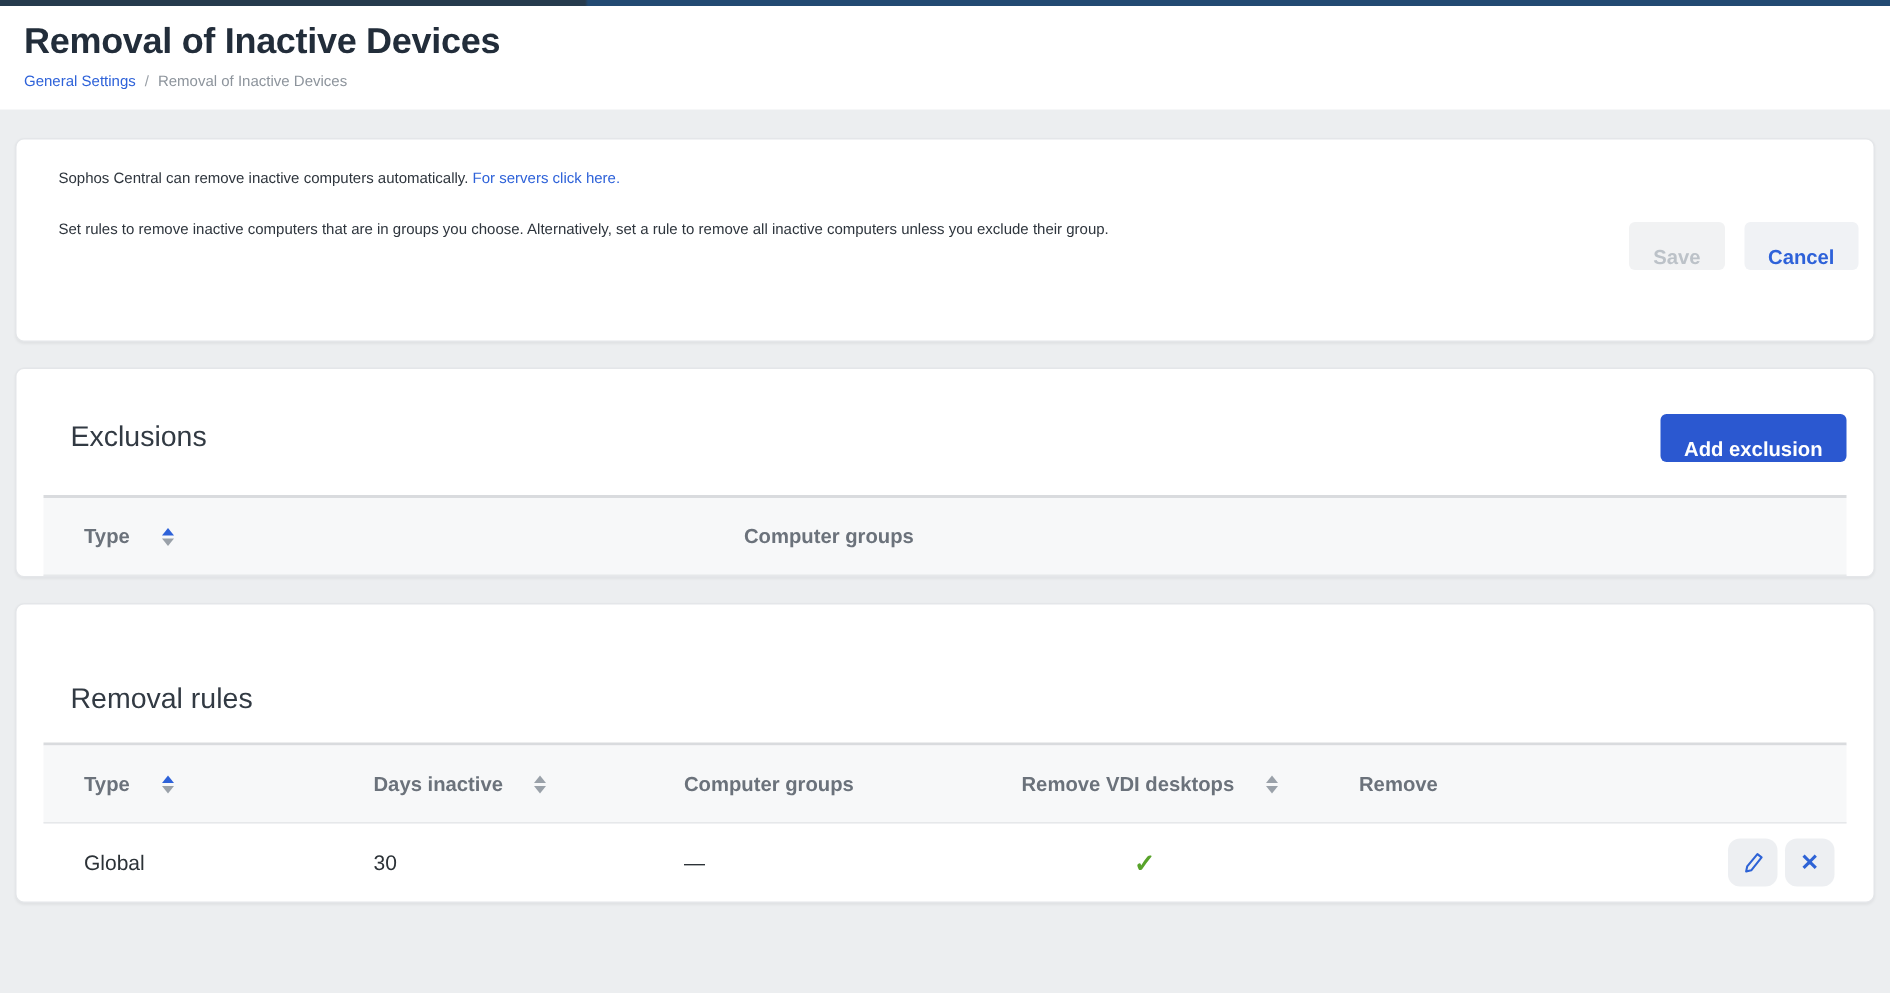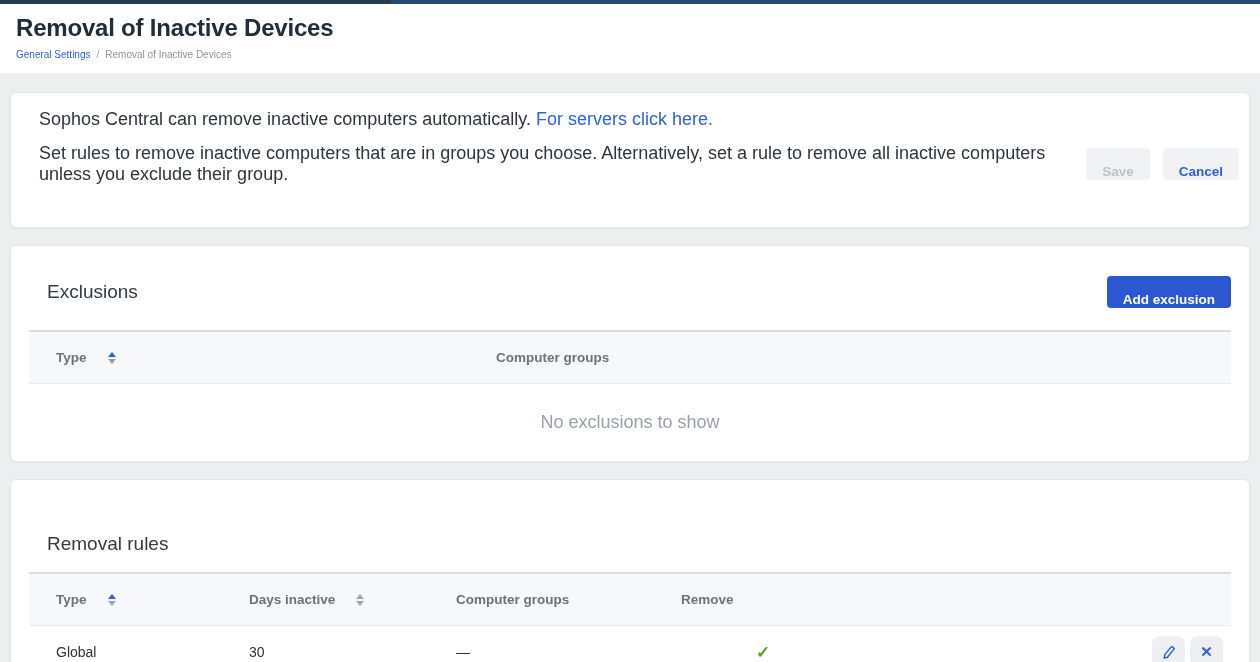--- a/index.html
+++ b/index.html
@@ -22,21 +22,21 @@
   .breadcrumb .current { color:#8d949c; }
 
   main { padding:19px 10px 0; }
   .card {
     background:#fff; border:1px solid #e4e6e9; border-radius:6px;
     box-shadow:0 1px 2px rgba(0,0,0,.05); margin-bottom:17px;
   }
 
   
   .info-card { position:relative; padding:16px 28px 10px; min-height:136px; }
-  .info-card p { margin:0 0 13px; font-size:18px; line-height:21px; color:#2e353d; max-width:1012px; }
+  .info-card p { margin:0 0 13px; font-size:10px; line-height:21px; color:#2e353d; max-width:1012px; }
   .info-card a { color:#2e62d9; text-decoration:none; cursor:pointer; }
   .btn-row { position:absolute; top:55px; right:10px; display:flex; gap:13px; }
   .btn {
     height:27px; padding:16px 16px; border:none; border-radius:4px;
     font-family:inherit; font-size:13.5px; font-weight:700; cursor:pointer;
   }
   .btn-save { background:#f1f2f3; color:#bcc2c8; cursor:default; }
   .btn-cancel { background:#f0f2f5; color:#2e62d9; }
   .btn-primary { background:#2b58d0; color:#fff; }
 
@@ -111,21 +111,20 @@
       <div class="thead excl-grid">
         <div class="th">
           <span>Type</span>
           <span class="sort">
               <i class="tri tri-up active"></i>
               <i class="tri tri-down"></i>
             </span>
         </div>
         <div class="th">Computer groups</div>
       </div>
-      <div class="empty-state">No exclusions to show</div>
     </div>
   </section>
 
   <section class="card">
     <div class="card-head rules-head">
       <h2>Removal rules</h2>
     </div>
     <div class="table">
       <div class="thead rules-grid">
         <div class="th">
@@ -136,20 +135,27 @@
             </span>
         </div>
         <div class="th">
           <span>Days inactive</span>
           <span class="sort">
               <i class="tri tri-up"></i>
               <i class="tri tri-down"></i>
             </span>
         </div>
         <div class="th">Computer groups</div>
+        <div class="th">
+          <span>Remove VDI desktops</span>
+          <span class="sort">
+              <i class="tri tri-up"></i>
+              <i class="tri tri-down"></i>
+            </span>
+        </div>
         <div class="th">Remove</div>
         <div class="th"></div>
       </div>
       <div class="trow rules-grid">
         <div class="td">Global</div>
         <div class="td">30</div>
         <div class="td">—</div>
         <div class="td td-check">
           <span class="check">✓</span>
         </div>

